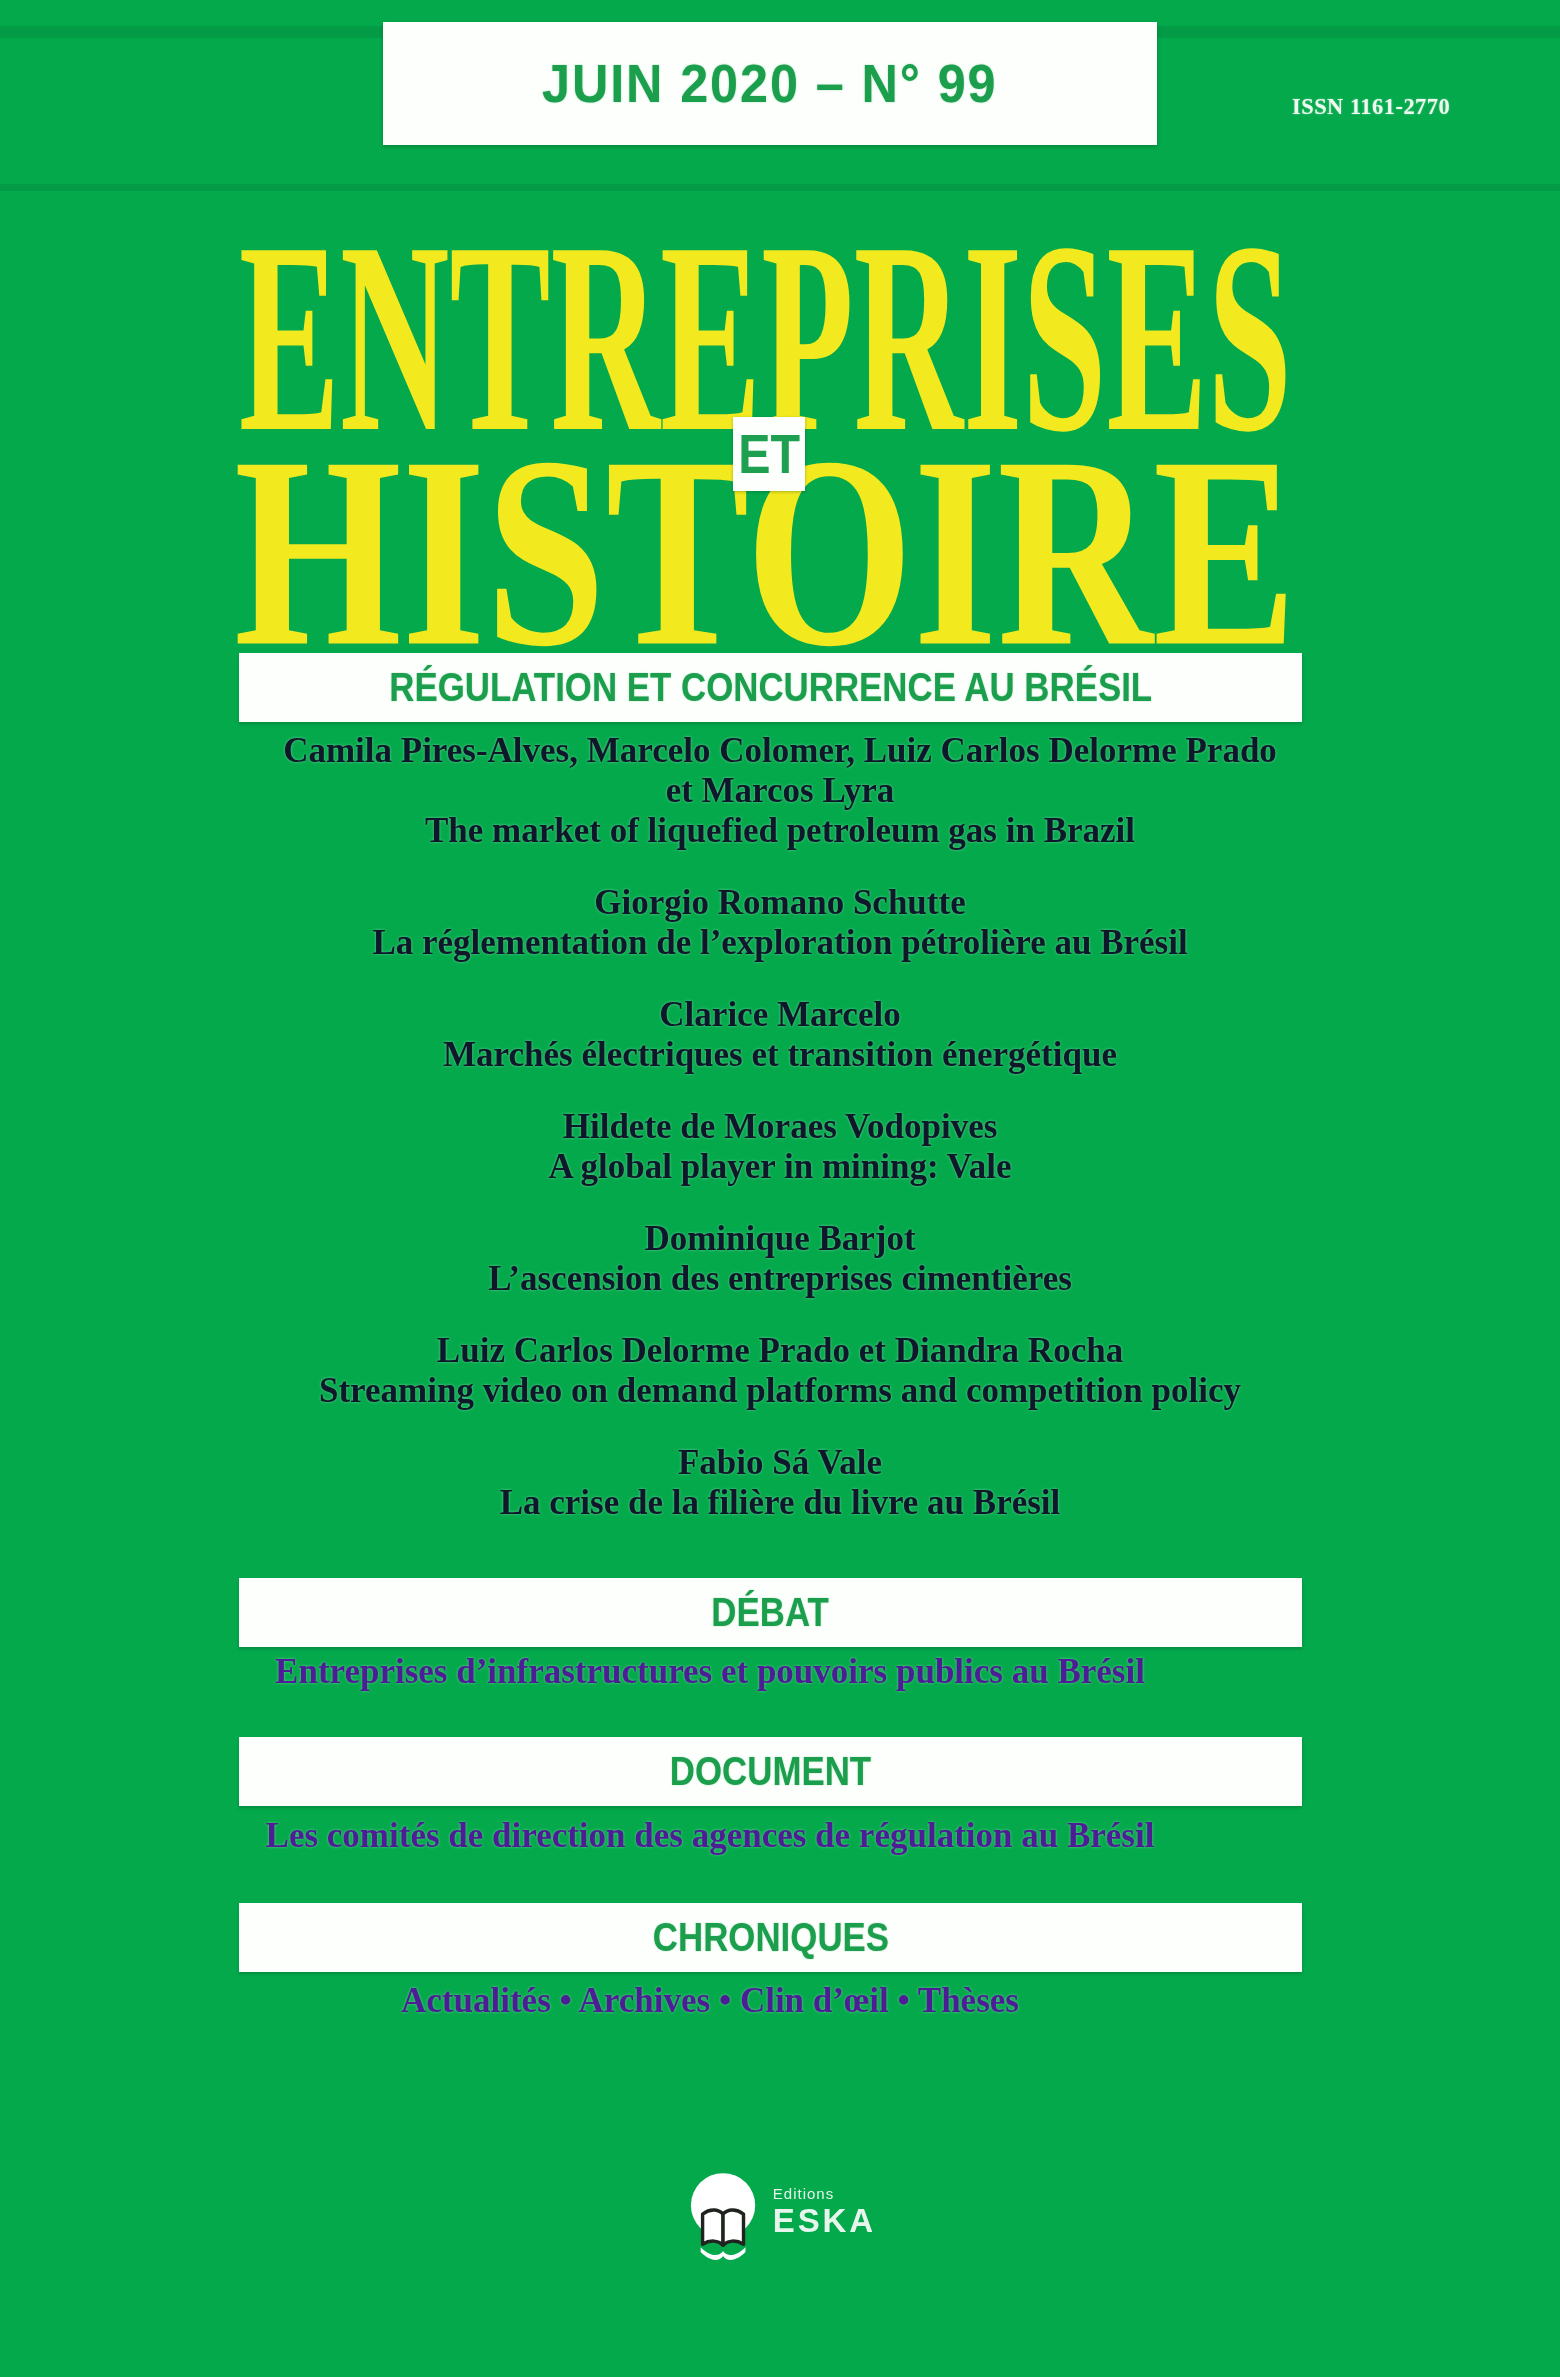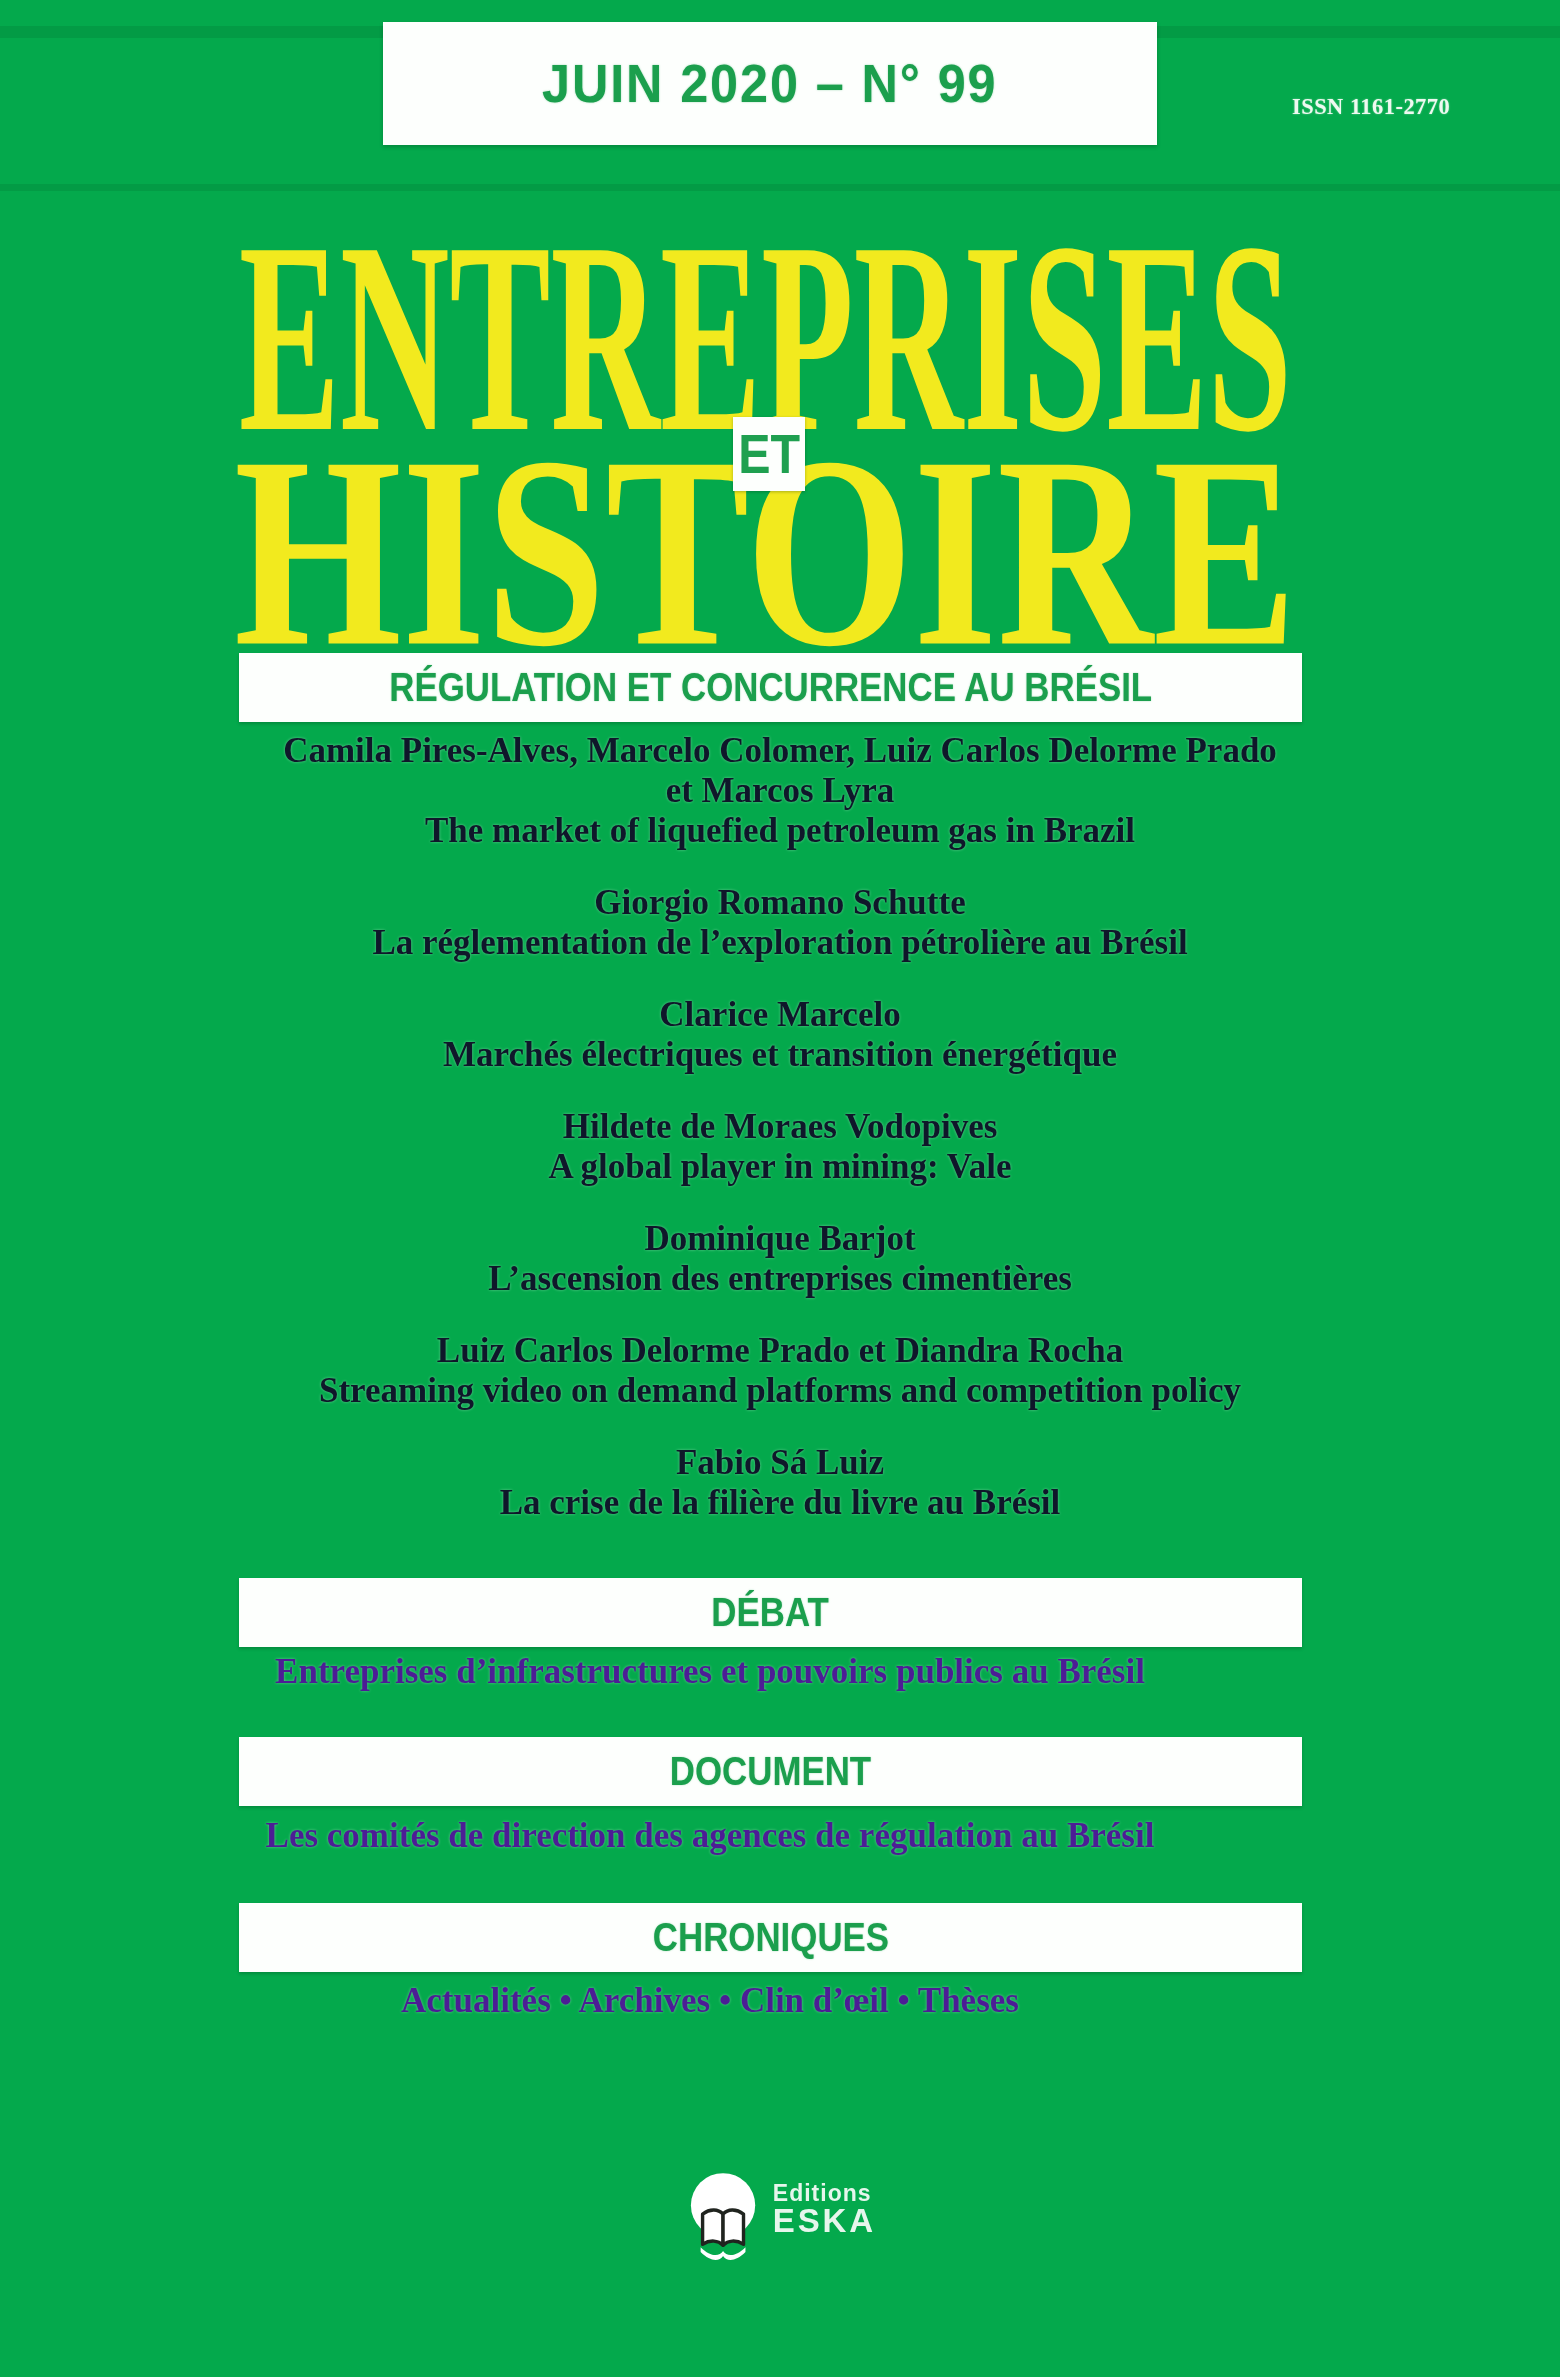--- a/index.html
+++ b/index.html
@@ -101,21 +101,21 @@
   .publisher {
     position: absolute; left: 687px; top: 2169px;
     display: flex; align-items: flex-start;
   }
   .logo-mark { display: block; }
   .publisher-text {
     margin-left: 9.8px; margin-top: 14.6px;
     font-family: "Liberation Sans", "DejaVu Sans", sans-serif;
     color: #e6f6ec;
   }
-  .pub-small { font-weight: bold; font-size: 23px; letter-spacing: 1px; line-height: 19.5px; }
+  .pub-small { font-weight: normal; font-size: 15px; letter-spacing: 1px; line-height: 19.5px; }
   .pub-large { font-weight: bold; font-size: 33px; letter-spacing: 2.9px; line-height: 35px; }
 </style>
 </head>
 <body>
 
 <div class="cover">
 
   <div class="artifact artifact-top"></div>
   <div class="artifact artifact-mid"></div>
 
@@ -158,21 +158,21 @@
     </div>
     <div class="article-group">
       <div class="article-line">Dominique Barjot</div>
       <div class="article-line">L’ascension des entreprises cimentières</div>
     </div>
     <div class="article-group">
       <div class="article-line">Luiz Carlos Delorme Prado et Diandra Rocha</div>
       <div class="article-line">Streaming video on demand platforms and competition policy</div>
     </div>
     <div class="article-group">
-      <div class="article-line">Fabio Sá Luiz</div>
+      <div class="article-line">Fabio Sá Vale</div>
       <div class="article-line">La crise de la filière du livre au Brésil</div>
     </div>
   </div>
 
   <div class="banner banner-debat">
     <span>DÉBAT</span>
   </div>
   <div class="section-item item-debat">Entreprises d’infrastructures et pouvoirs publics au Brésil</div>
 
   <div class="banner banner-document">

